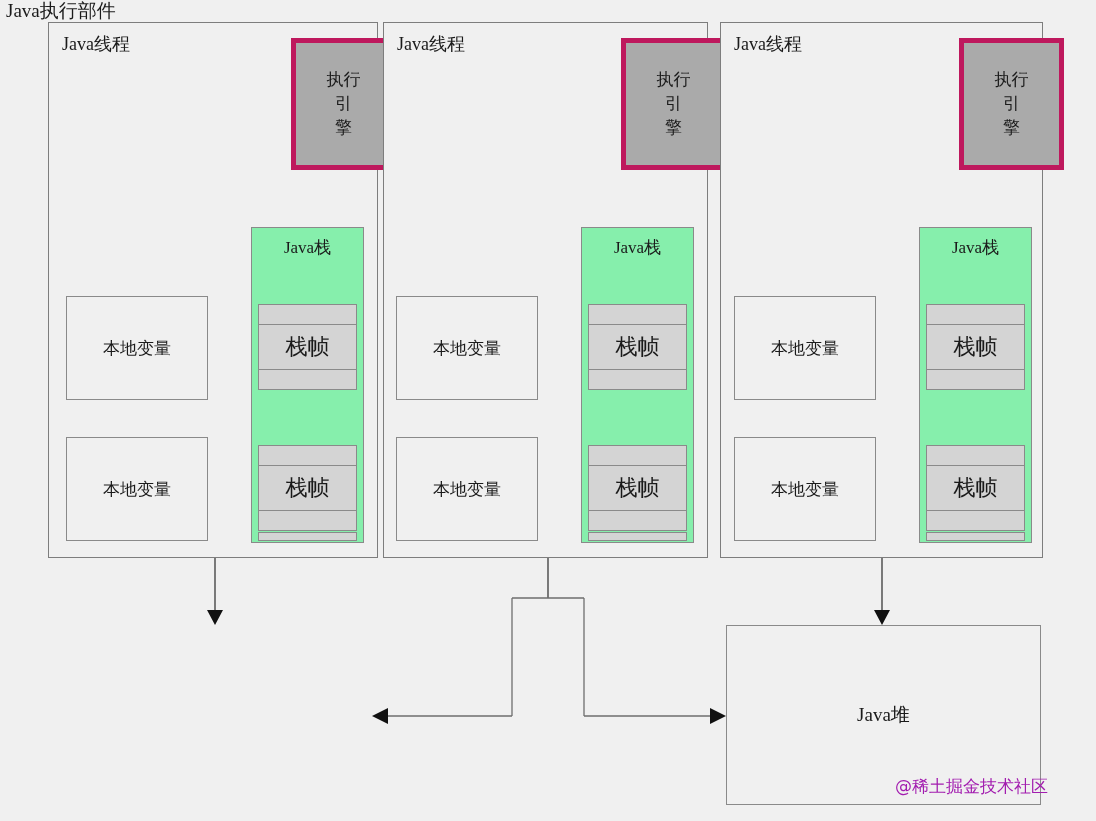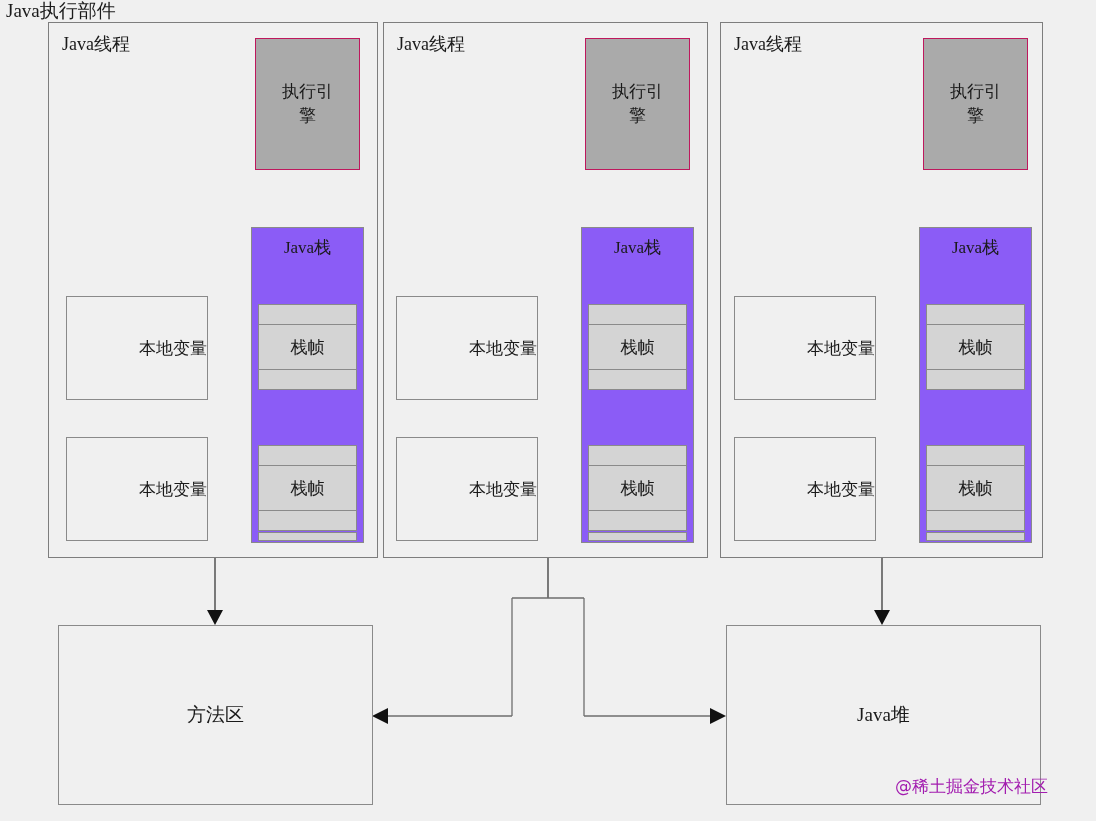--- a/index.html
+++ b/index.html
@@ -44,36 +44,37 @@
     position: absolute;
     left: 13px;
     top: 10px;
     font-size: 18px;
     line-height: 22px;
     white-space: nowrap;
   }
 
   
   .engine-box {
-    border: 1px solid #be185d;
+    border: 5px solid #be185d;
     background: #aaaaaa;
     display: flex;
     align-items: center;
     justify-content: center;
     text-align: center;
     font-size: 17px;
     line-height: 24px;
     padding: 0 24px;
+    margin-left: 36px;
   }
   .engine-box span { display: block; }
 
   
   .stack-box {
     border: 1px solid #8a8a8a;
-    background: #8b5cf6;
+    background: #86efac;
   }
   .stack-title {
     position: absolute;
     left: 0;
     right: 0;
     top: 9px;
     text-align: center;
     font-size: 17px;
     line-height: 22px;
   }
@@ -95,39 +96,39 @@
   }
   .frame-strip.top { top: 0; border-bottom: 1px solid #8a8a8a; }
   .frame-strip.bottom { bottom: 0; border-top: 1px solid #8a8a8a; }
   .frame-label {
     position: absolute;
     left: 0; right: 0;
     top: 20px; bottom: 20px;
     display: flex;
     align-items: center;
     justify-content: center;
-    font-size: 17px;
+    font-size: 22px;
   }
   .frame-tail {
     position: absolute;
     left: 6px;
     right: 6px;
     height: 9px;
     background: #d4d4d4;
     border: 1px solid #8a8a8a;
     box-sizing: border-box;
   }
 
   
   .localvar-box {
     border: 1px solid #8a8a8a;
     background: #f0f0f0;
     display: flex;
     align-items: center;
-    justify-content: flex-end;
+    justify-content: center;
     font-size: 17px;
   }
 
   
   .region-box {
     border: 1px solid #8a8a8a;
     background: #f0f0f0;
     display: flex;
     align-items: center;
     justify-content: center;
@@ -324,23 +325,20 @@
     <div class="frame-tail" style="top:304px;"></div>
   </div>
 
   <div class="abs localvar-box" style="left:734px;top:296px;width:142px;height:104px;">
     <span>本地变量</span>
   </div>
   <div class="abs localvar-box" style="left:734px;top:437px;width:142px;height:104px;">
     <span>本地变量</span>
   </div>
 
-  <div class="abs region-box" style="left:58px;top:625px;width:315px;height:180px;">
-    <span>方法区</span>
-  </div>
 
   <div class="abs region-box" style="left:726px;top:625px;width:315px;height:180px;">
     <span>Java堆</span>
   </div>
 
   <div class="watermark" style="left:895px;top:775px;">@稀土掘金技术社区</div>
 
 </div>
 
 </body></html>

